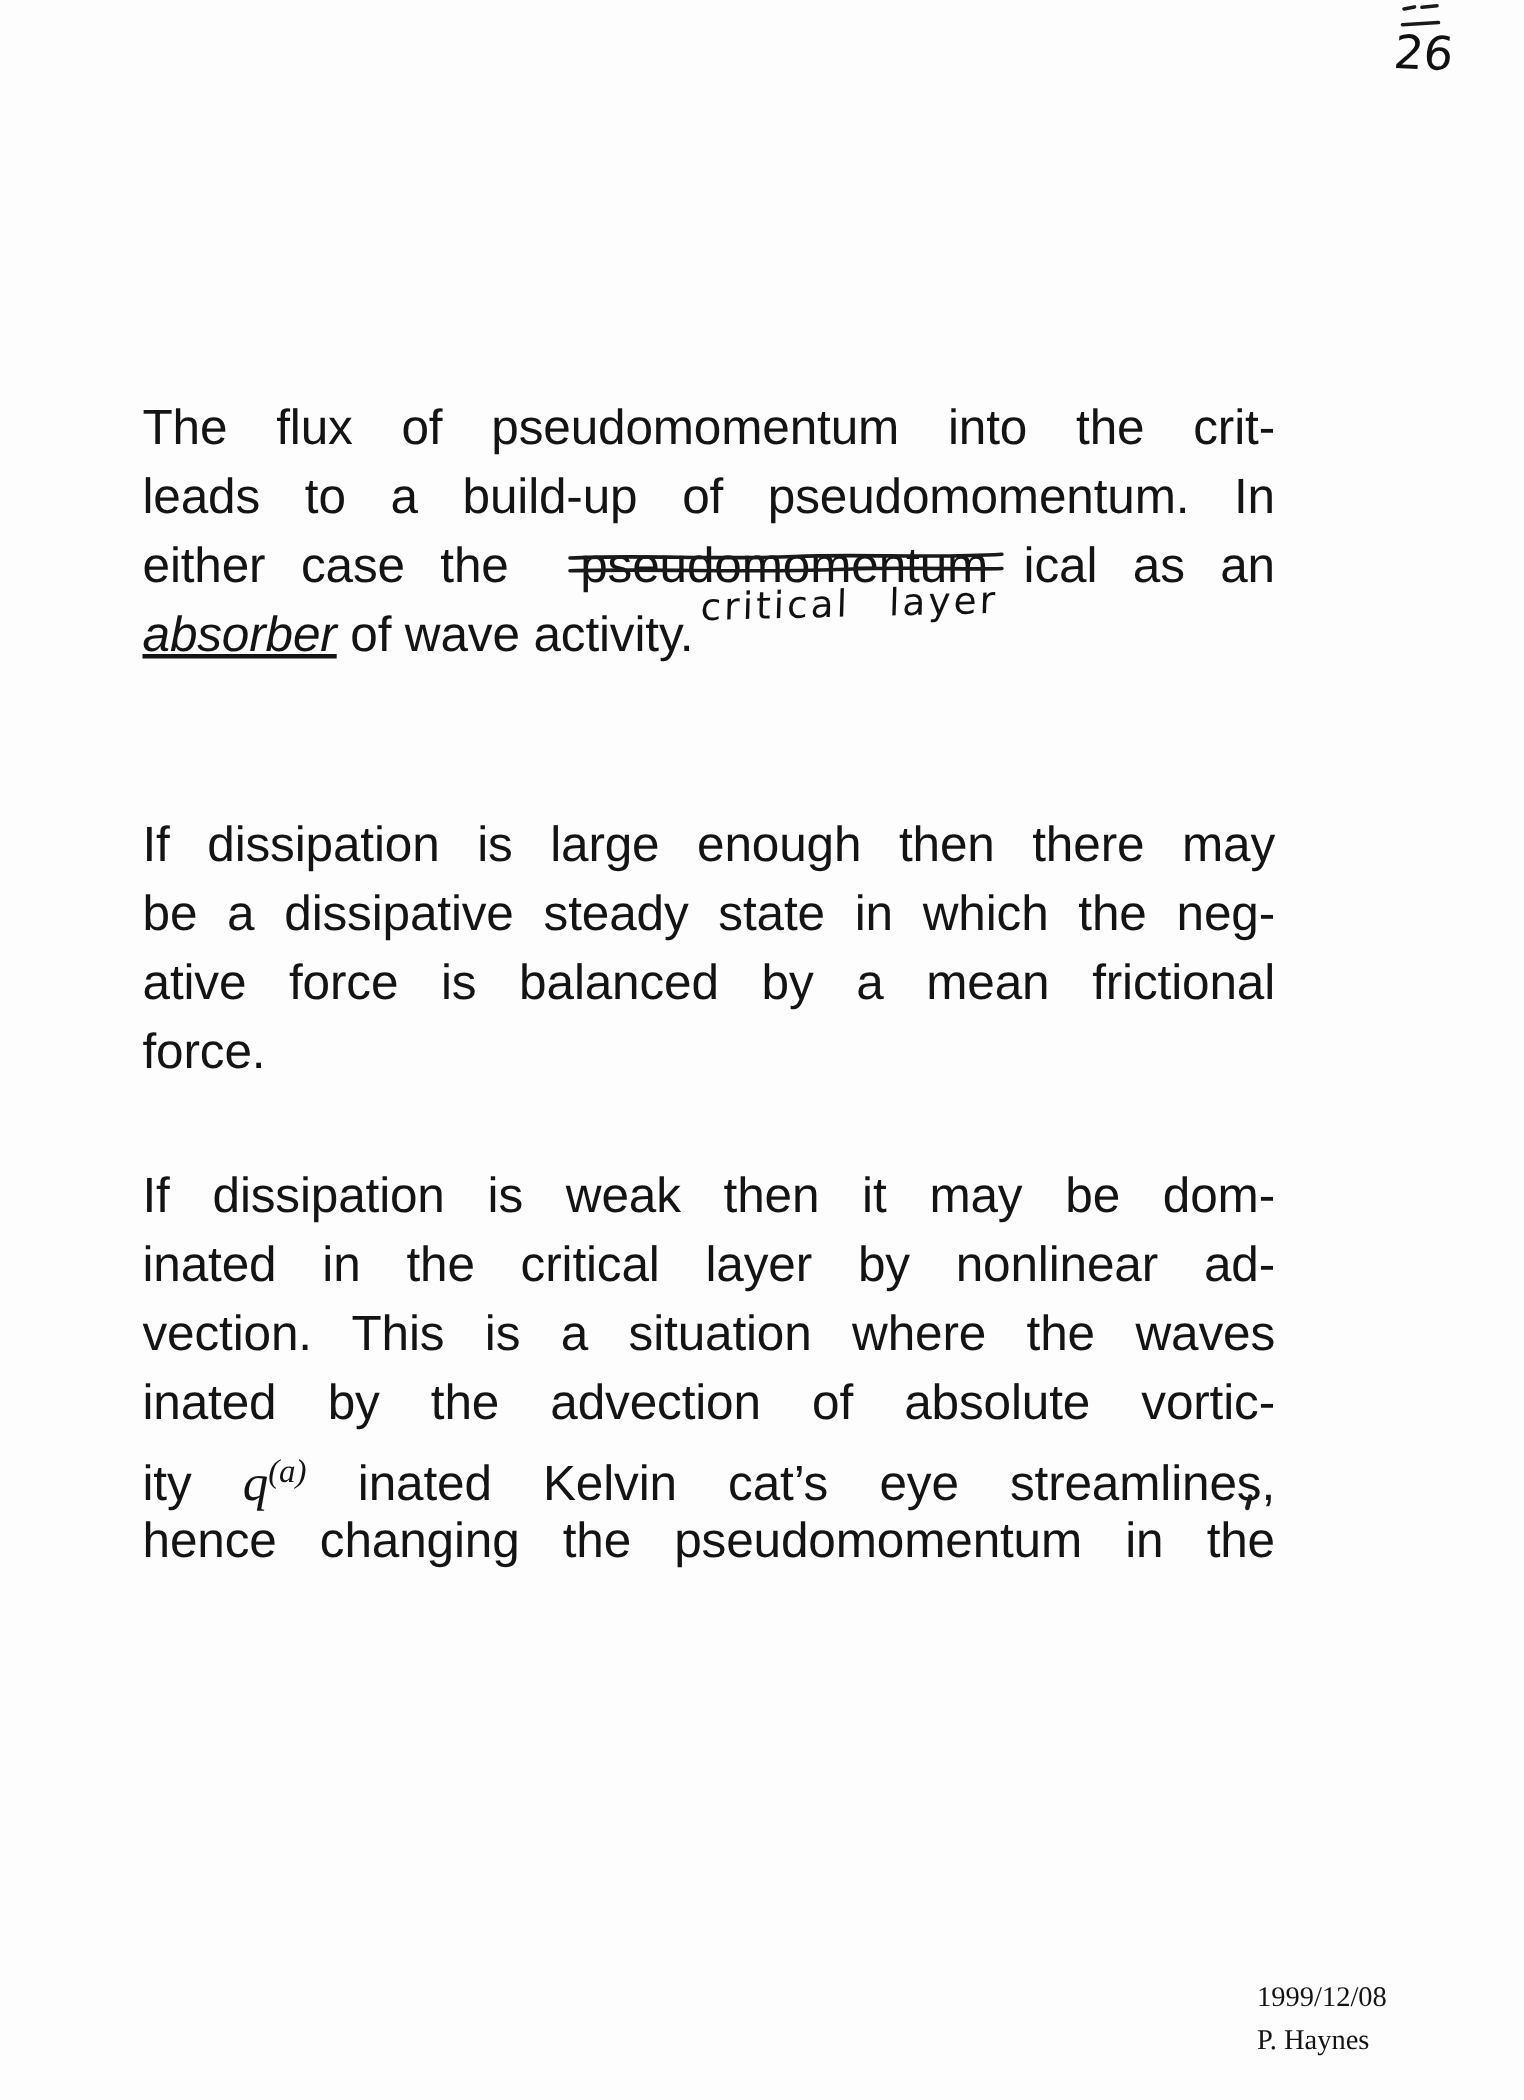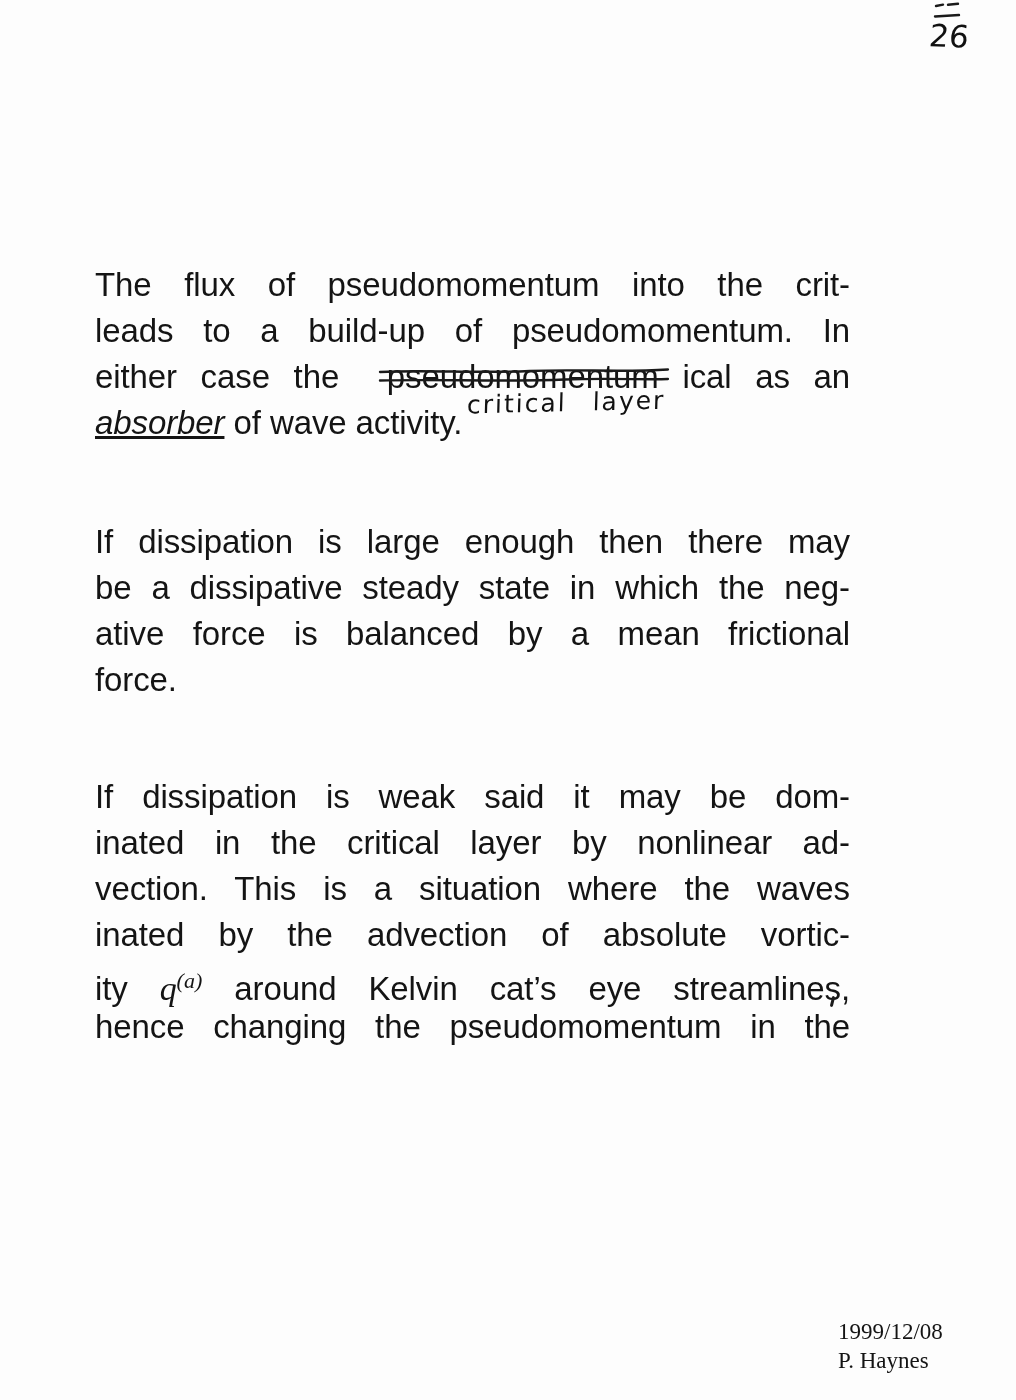--- a/index.html
+++ b/index.html
@@ -51,21 +51,21 @@
 
   
   .stray-mark {
     position:absolute; left:831px; top:996px; width:3px; height:11px;
     background:#1c1c1c; border-radius:2px; transform:rotate(14deg);
   }
 
   
   .footer {
     position:absolute; left:838px; top:1317px;
-    font-family:"Liberation Serif", serif; font-size:23px; line-height:29px;
+    font-family:"Liberation Serif", serif; font-size:19px; line-height:29px;
     color:#141414;
   }
 </style>
 </head>
 <body>
 
 <div class="page">
 
   <div class="pagenum hand">
     <svg width="34" height="18" viewBox="0 0 34 18">
@@ -80,33 +80,33 @@
     <div class="line">The flux of pseudomomentum into the crit-</div>
     <div class="line">leads to a build-up of pseudomomentum. In</div>
     <div class="line"><span>either case the </span><span class="struck"><span>pseudomomentum</span><svg class="strike s1" viewBox="0 0 100 10" preserveAspectRatio="none">
             <path d="M0,6 C16,3.5 34,7.5 52,5 C68,3 84,6.5 100,3.5"></path>
           </svg><svg class="strike s2" viewBox="0 0 100 10" preserveAspectRatio="none">
             <path d="M0,6.5 C20,5 44,8 64,5.5 C80,3.8 92,6 100,5"></path>
           </svg><span class="correction hand">critical layer</span></span><span> ical as an</span></div>
     <div class="line last"><span class="it">absorber</span><span> of wave activity.</span></div>
   </div>
 
-  <div class="para" style="top:519px">
+  <div class="para" style="top:540px">
     <div class="line">If dissipation is large enough then there may</div>
     <div class="line">be a dissipative steady state in which the neg-</div>
     <div class="line">ative force is balanced by a mean frictional</div>
     <div class="line last">force.</div>
   </div>
 
   <div class="para" style="top:774px">
-    <div class="line">If dissipation is weak said it may be dom-</div>
+    <div class="line">If dissipation is weak then it may be dom-</div>
     <div class="line">inated in the critical layer by nonlinear ad-</div>
     <div class="line">vection. This is a situation where the waves</div>
     <div class="line">inated by the advection of absolute vortic-</div>
-    <div class="line"><span>ity </span><span class="mathq">q</span><span class="mathsup">(a)</span><span> around Kelvin cat’s eye streamlines,</span></div>
+    <div class="line"><span>ity </span><span class="mathq">q</span><span class="mathsup">(a)</span><span> inated Kelvin cat’s eye streamlines,</span></div>
     <div class="line">hence changing the pseudomomentum in the</div>
   </div>
 
   <div class="stray-mark"></div>
 
   <div class="footer">
     <div>1999/12/08</div>
     <div>P. Haynes</div>
   </div>
 

